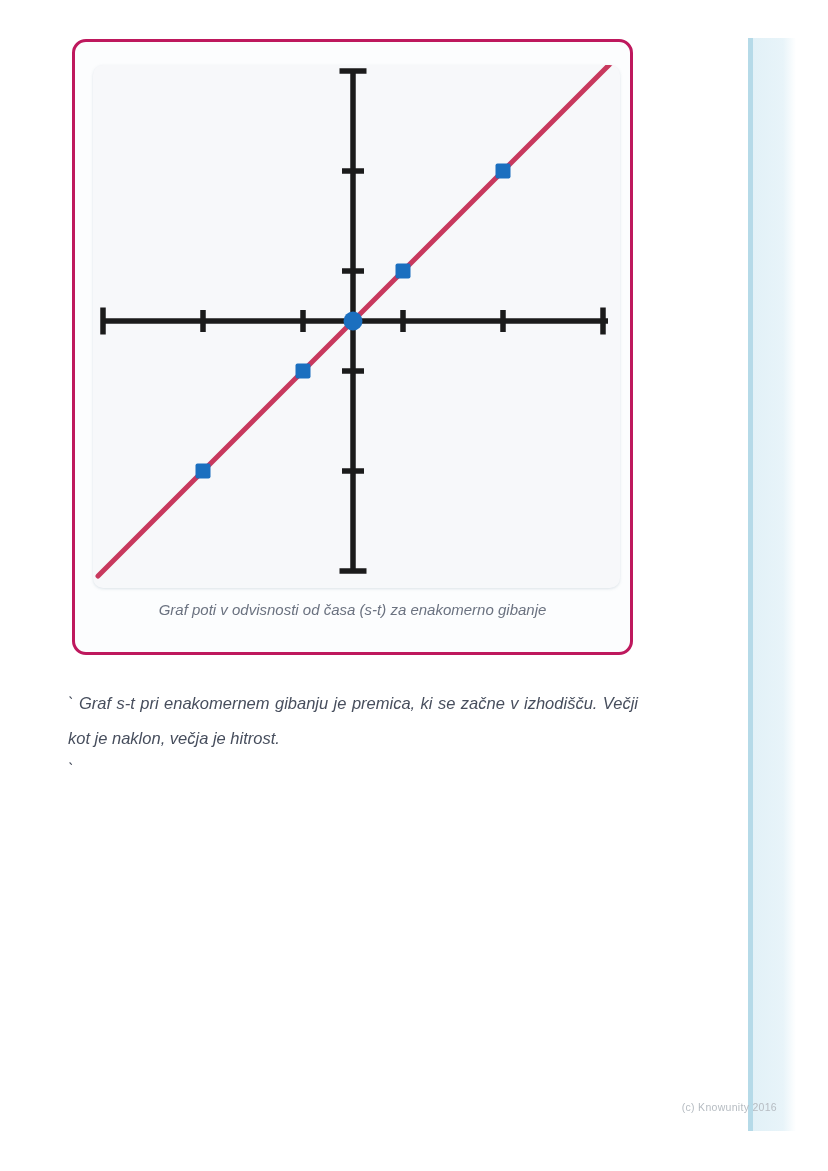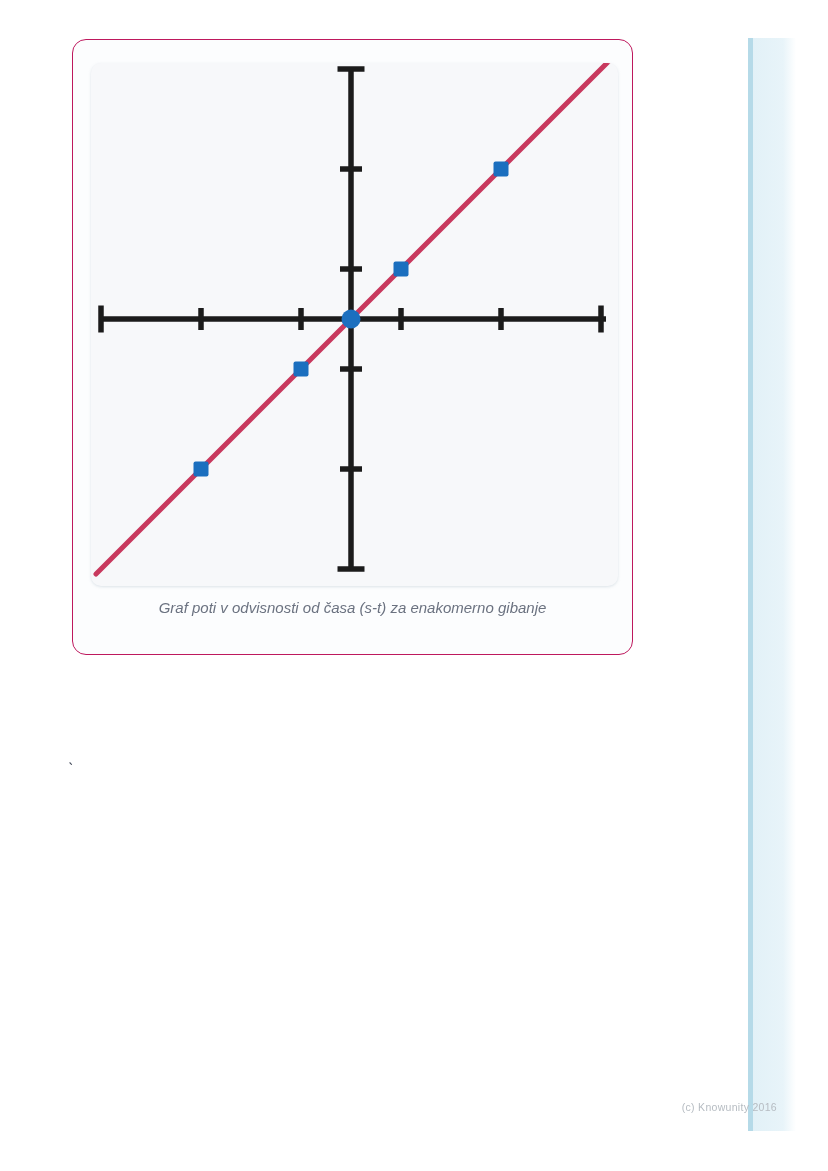--- a/index.html
+++ b/index.html
@@ -9,21 +9,21 @@
     background:#ffffff;
     font-family:"Liberation Sans",sans-serif;
     overflow:hidden;
   }
   
   .figure-card{
     position:absolute;left:72px;top:39px;
     width:561px;height:616px;
     margin:0;
     background:#fcfdfe;
-    border:1px solid #be185d;
+    border:3px solid #be185d;
     border-radius:14px;
     box-sizing:border-box;
     text-decoration:underline;
   }
   .plot-panel{
     position:absolute;left:18px;top:23px;
     width:527px;height:523px;
     background:#f7f8fa;
     border-radius:10px;
     box-shadow:0 1px 3px rgba(140,160,175,0.28);
@@ -93,20 +93,21 @@
           <rect x="102.5" y="398.5" width="15" height="15" rx="2" fill="#1b6fbf"></rect>
           <rect x="202.5" y="298.5" width="15" height="15" rx="2" fill="#1b6fbf"></rect>
           <rect x="302.5" y="198.5" width="15" height="15" rx="2" fill="#1b6fbf"></rect>
           <rect x="402.5" y="98.5" width="15" height="15" rx="2" fill="#1b6fbf"></rect>
           <circle cx="260" cy="256" r="9.5" fill="#1b6fbf"></circle>
         </svg>
     </div>
     <figcaption class="figure-caption">Graf poti v odvisnosti od časa (s-t) za enakomerno gibanje</figcaption>
   </figure>
 
+  <p class="body-text para-main">` Graf s-t pri enakomernem gibanju je premica, ki se začne v izhodišču. Večji kot je naklon, večja je hitrost.</p>
 
   <p class="body-text para-tick">`</p>
 
   <div class="highlight-bar"></div>
 
   <div class="footer-copy">(c) Knowunity 2016</div>
 
 </div>
 
 </body></html>

